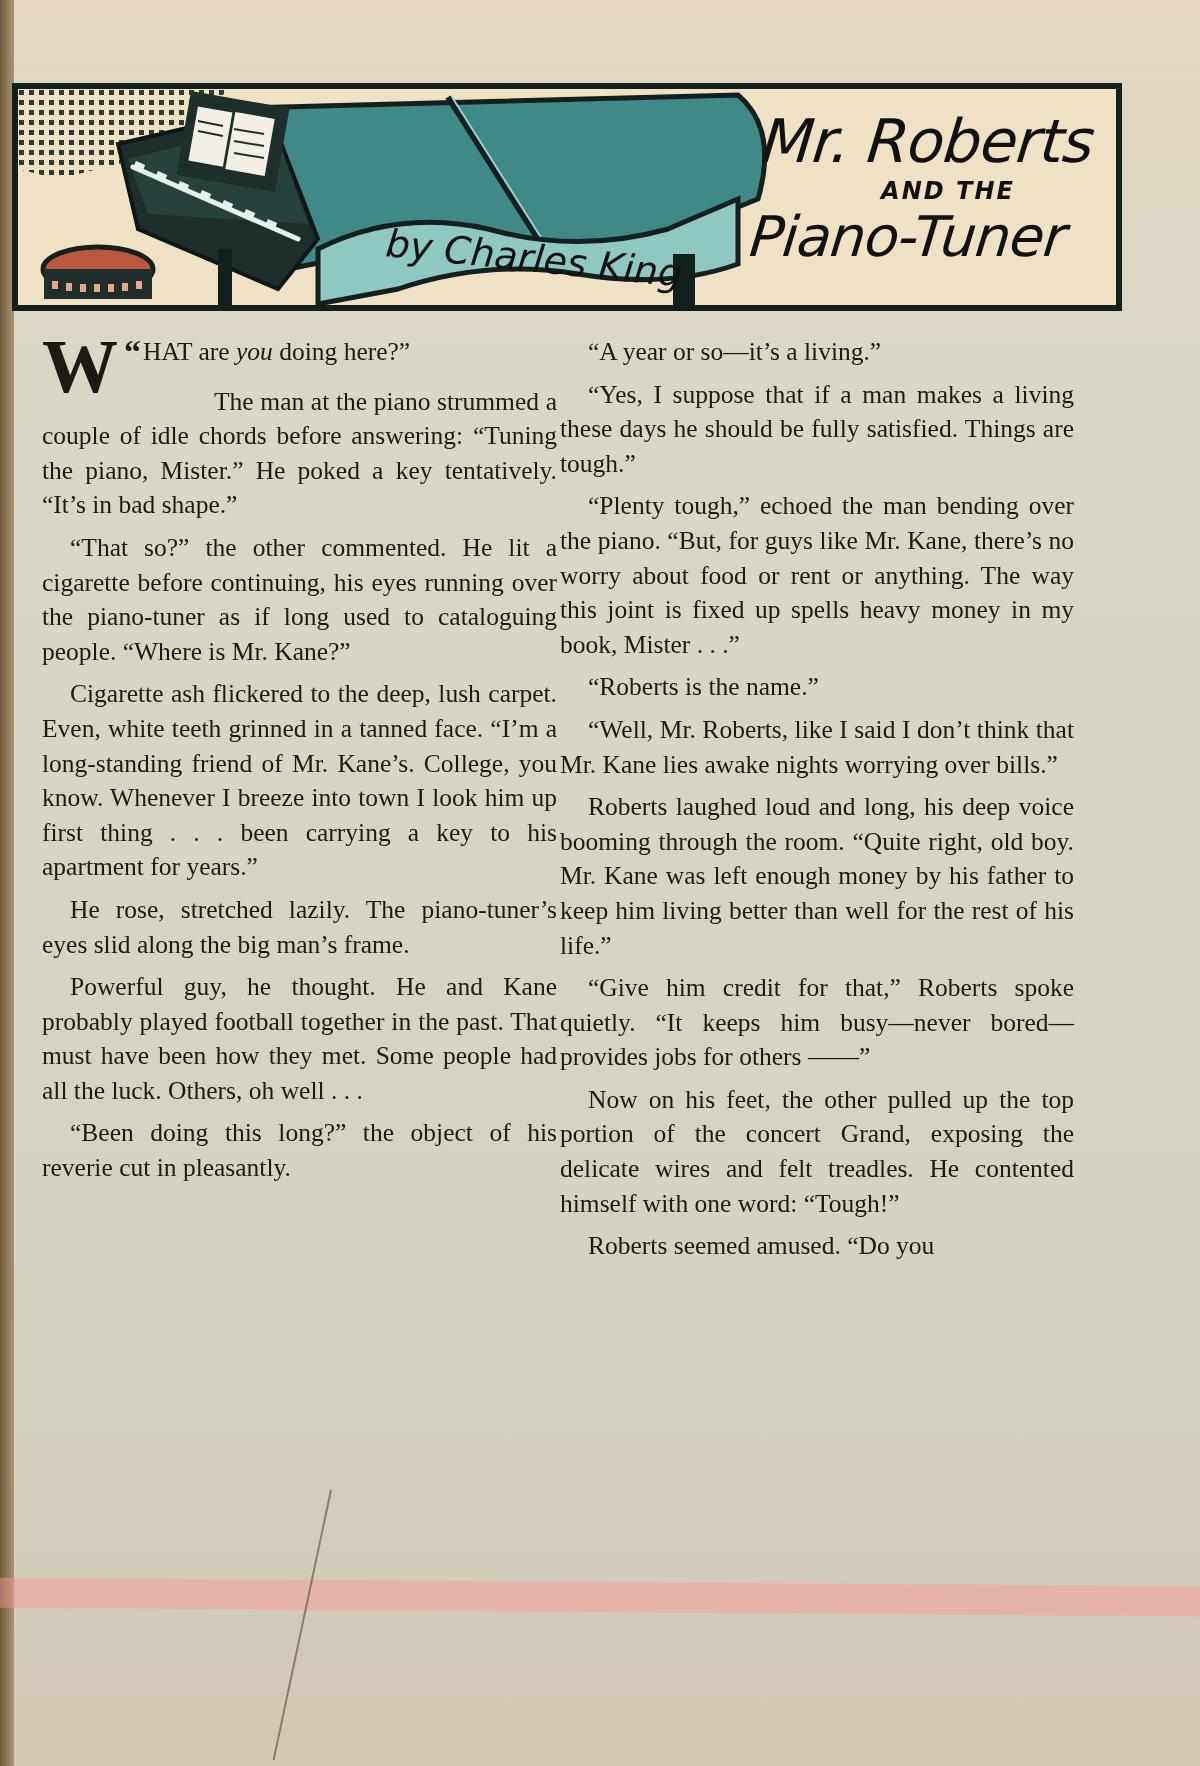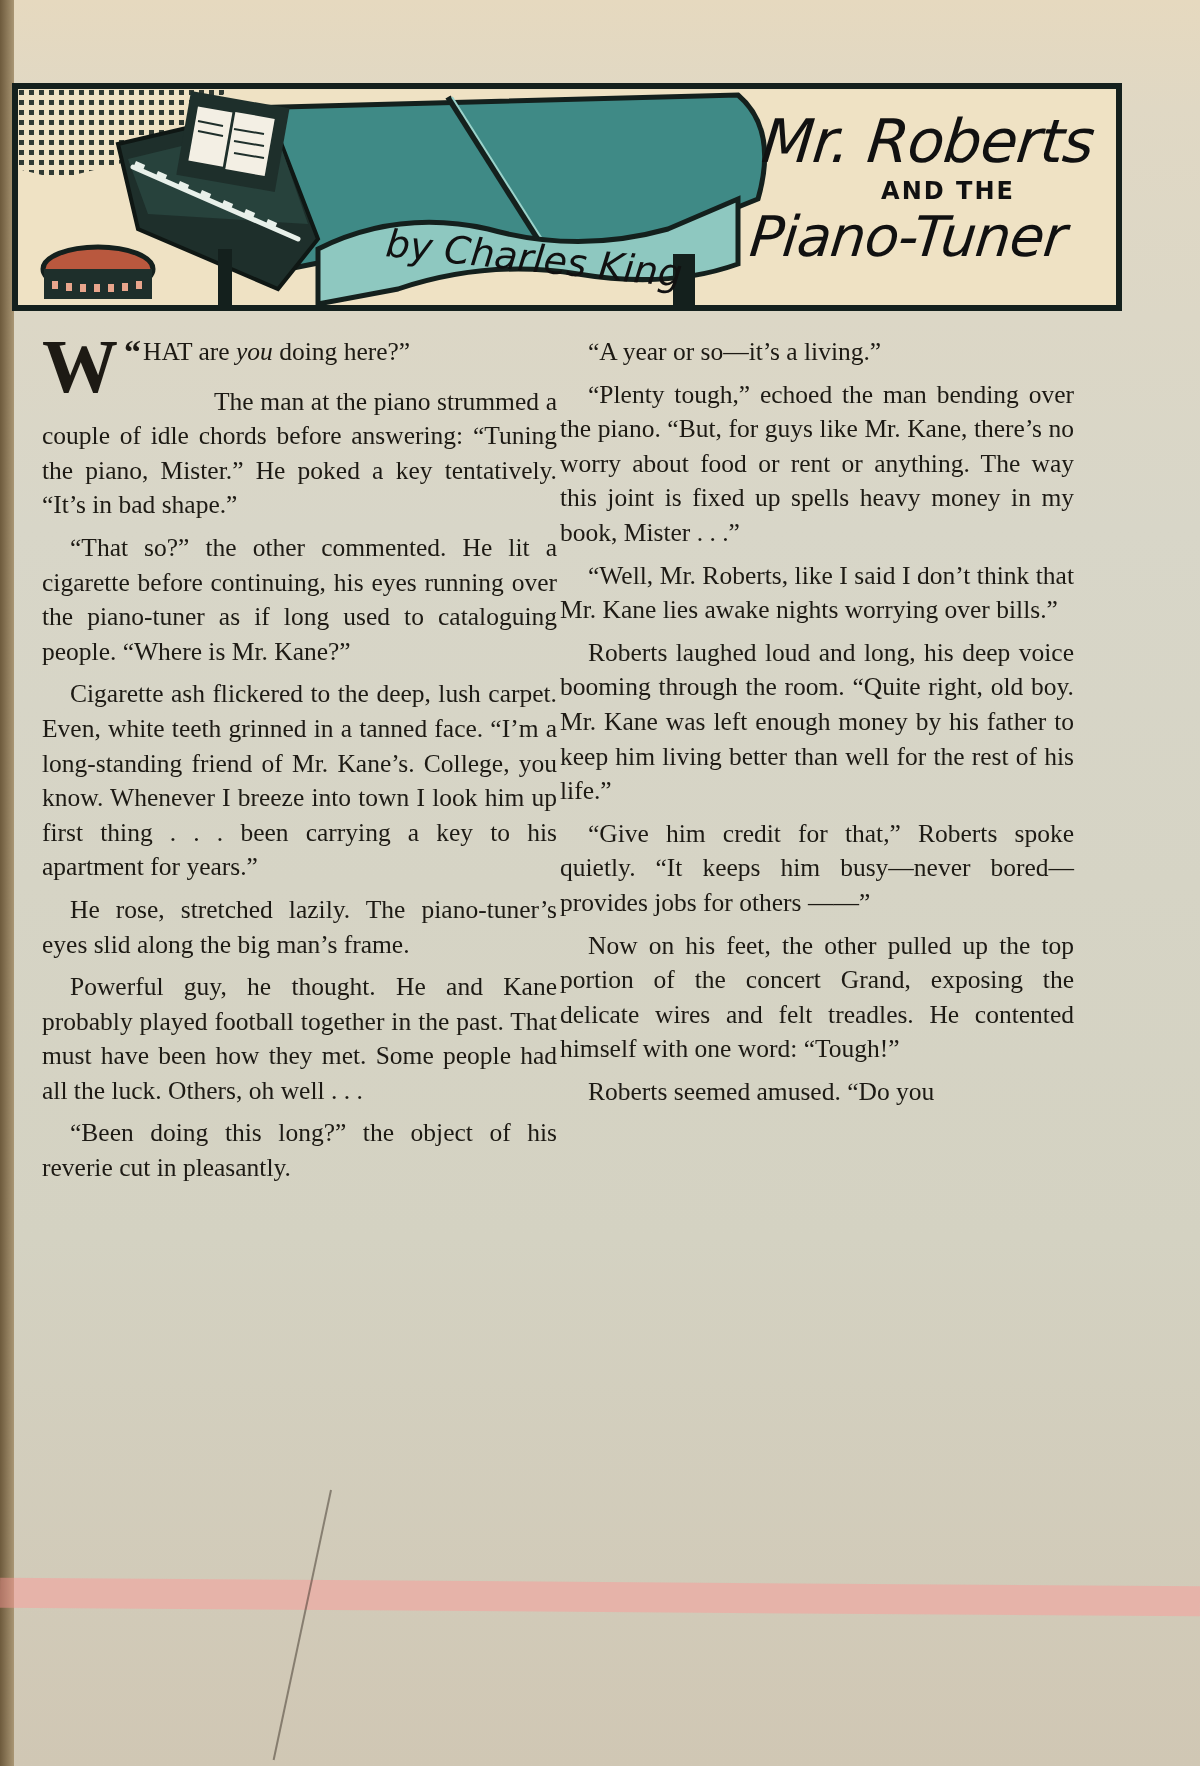--- a/index.html
+++ b/index.html
@@ -24,21 +24,21 @@
     background: #efe2c4; overflow: hidden;
   }
   .banner svg { position: absolute; left: 0; top: 0; }
   .title-block { position: absolute; left: 710px; top: 20px; width: 400px; text-align: center; }
   .title-main {
     font-family: "DejaVu Sans", sans-serif; font-style: italic; font-weight: normal;
     font-size: 60px; letter-spacing: -1px; color: #111; line-height: 64px; display: block;
     transform: skewX(-6deg);
   }
   .title-mid {
-    font-family: "DejaVu Sans", sans-serif; font-weight: bold;
+    font-family: "DejaVu Sans", sans-serif; font-style: italic; font-weight: bold;
     font-size: 24px; color: #111; letter-spacing: 2px; display: block; margin: 4px 0 2px 40px;
   }
   .title-sub {
     font-family: "DejaVu Sans", sans-serif; font-style: italic;
     font-size: 56px; color: #111; letter-spacing: -1px; display: block; line-height: 60px;
     margin-left: -40px; transform: skewX(-6deg);
   }
   .byline {
     position: absolute; left: 368px; top: 132px;
     font-family: "DejaVu Sans", sans-serif; font-style: italic;
@@ -157,19 +157,21 @@
   </p>
   <p>“That so?” the other commented. He lit a cigarette before continuing, his eyes running over the piano-tuner as if long used to cataloguing people. “Where is Mr. Kane?”</p>
   <p>Cigarette ash flickered to the deep, lush carpet. Even, white teeth grinned in a tanned face. “I’m a long-standing friend of Mr. Kane’s. College, you know. Whenever I breeze into town I look him up first thing . . . been carrying a key to his apartment for years.”</p>
   <p>He rose, stretched lazily. The piano-tuner’s eyes slid along the big man’s frame.</p>
   <p>Powerful guy, he thought. He and Kane probably played football together in the past. That must have been how they met. Some people had all the luck. Others, oh well . . .</p>
   <p>“Been doing this long?” the object of his reverie cut in pleasantly.</p>
 </div>
 
 <div class="col col-right">
   <p>“A year or so—it’s a living.”</p>
+  <p class="gap">“Yes, I suppose that if a man makes a living these days he should be fully satisfied. Things are tough.”</p>
   <p class="gap">“Plenty tough,” echoed the man bending over the piano. “But, for guys like Mr. Kane, there’s no worry about food or rent or anything. The way this joint is fixed up spells heavy money in my book, Mister . . .”</p>
+  <p class="gap">“Roberts is the name.”</p>
   <p class="gap">“Well, Mr. Roberts, like I said I don’t think that Mr. Kane lies awake nights worrying over bills.”</p>
   <p class="gap">Roberts laughed loud and long, his deep voice booming through the room. “Quite right, old boy. Mr. Kane was left enough money by his father to keep him living better than well for the rest of his life.”</p>
   <p class="gap">“Give him credit for that,” Roberts spoke quietly. “It keeps him busy—never bored—provides jobs for others ——”</p>
   <p class="gap">Now on his feet, the other pulled up the top portion of the concert Grand, exposing the delicate wires and felt treadles. He contented himself with one word: “Tough!”</p>
   <p class="gap">Roberts seemed amused. “Do you</p>
 </div>
 
 </body></html>

